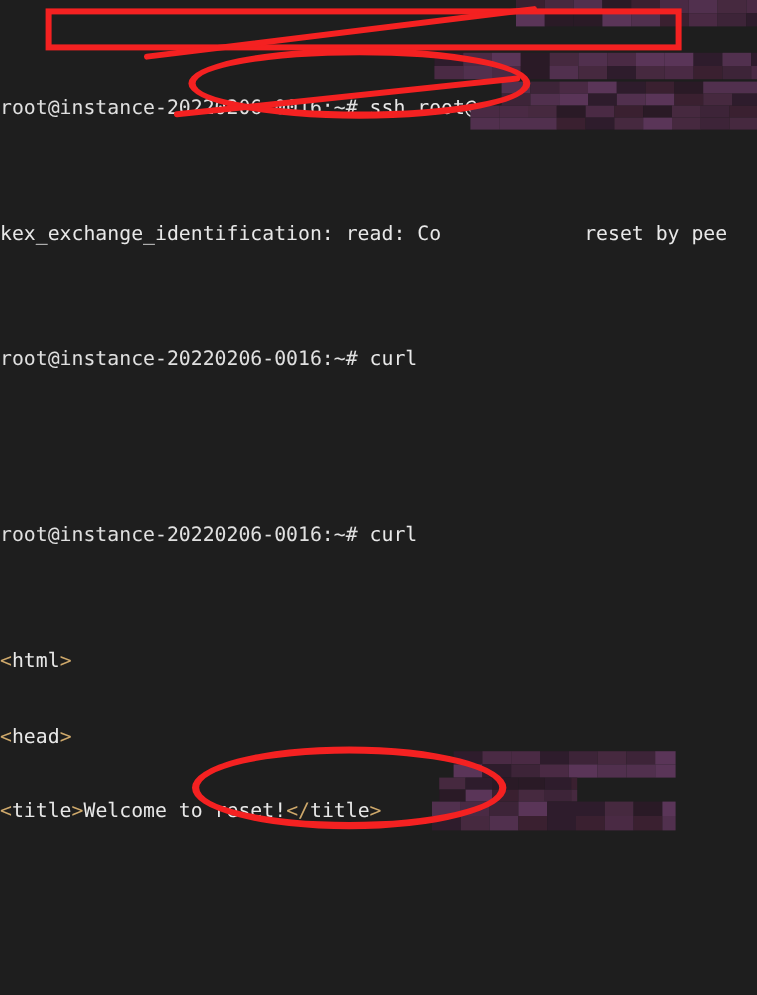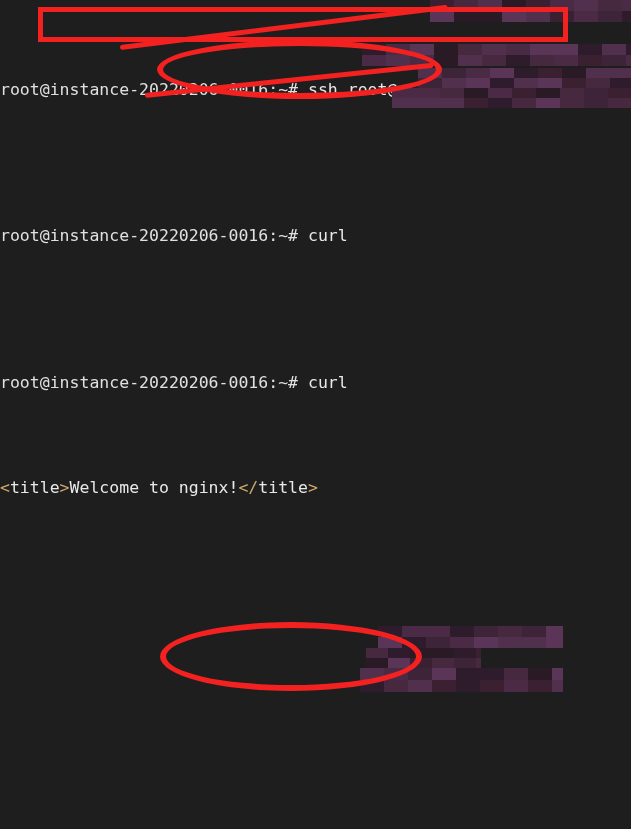--- a/index.html
+++ b/index.html
@@ -73,31 +73,34 @@
 <body>
 
 <div id="screen">
 
   <div id="terminal">
 
     
     <div class="line"><span class="tok-prompt">root@instance-20220206-0016</span><span class="tok-prompt">:~#</span><span class="tok-white"> ssh root@</span></div>
 
     
+    <div class="line"><span class="tok-white">kex_exchange_identification: read: Co</span><span>            </span><span class="tok-white">reset by pee</span></div>
 
     
     <div class="line"><span class="tok-prompt">root@instance-20220206-0016</span><span class="tok-prompt">:~#</span><span class="tok-white"> curl </span></div>
 
     
 
     
     <div class="line"><span class="tok-prompt">root@instance-20220206-0016</span><span class="tok-prompt">:~#</span><span class="tok-white"> curl </span></div>
 
     
-    <div class="line"><span class="tok-tag">&lt;</span><span class="tok-white">title</span><span class="tok-tag">&gt;</span><span class="tok-white">Welcome to nginx!</span><span class="tok-tag">&lt;/</span><span class="tok-white">title</span><span class="tok-tag">&gt;</span></div>
+    <div class="line"><span class="tok-tag">&lt;</span><span class="tok-white">html</span><span class="tok-tag">&gt;</span></div>
+    <div class="line"><span class="tok-tag">&lt;</span><span class="tok-white">head</span><span class="tok-tag">&gt;</span></div>
+    <div class="line"><span class="tok-tag">&lt;</span><span class="tok-white">title</span><span class="tok-tag">&gt;</span><span class="tok-white">Welcome to reset!</span><span class="tok-tag">&lt;/</span><span class="tok-white">title</span><span class="tok-tag">&gt;</span></div>
     
     
     
     
     
     
     
     
     
     

